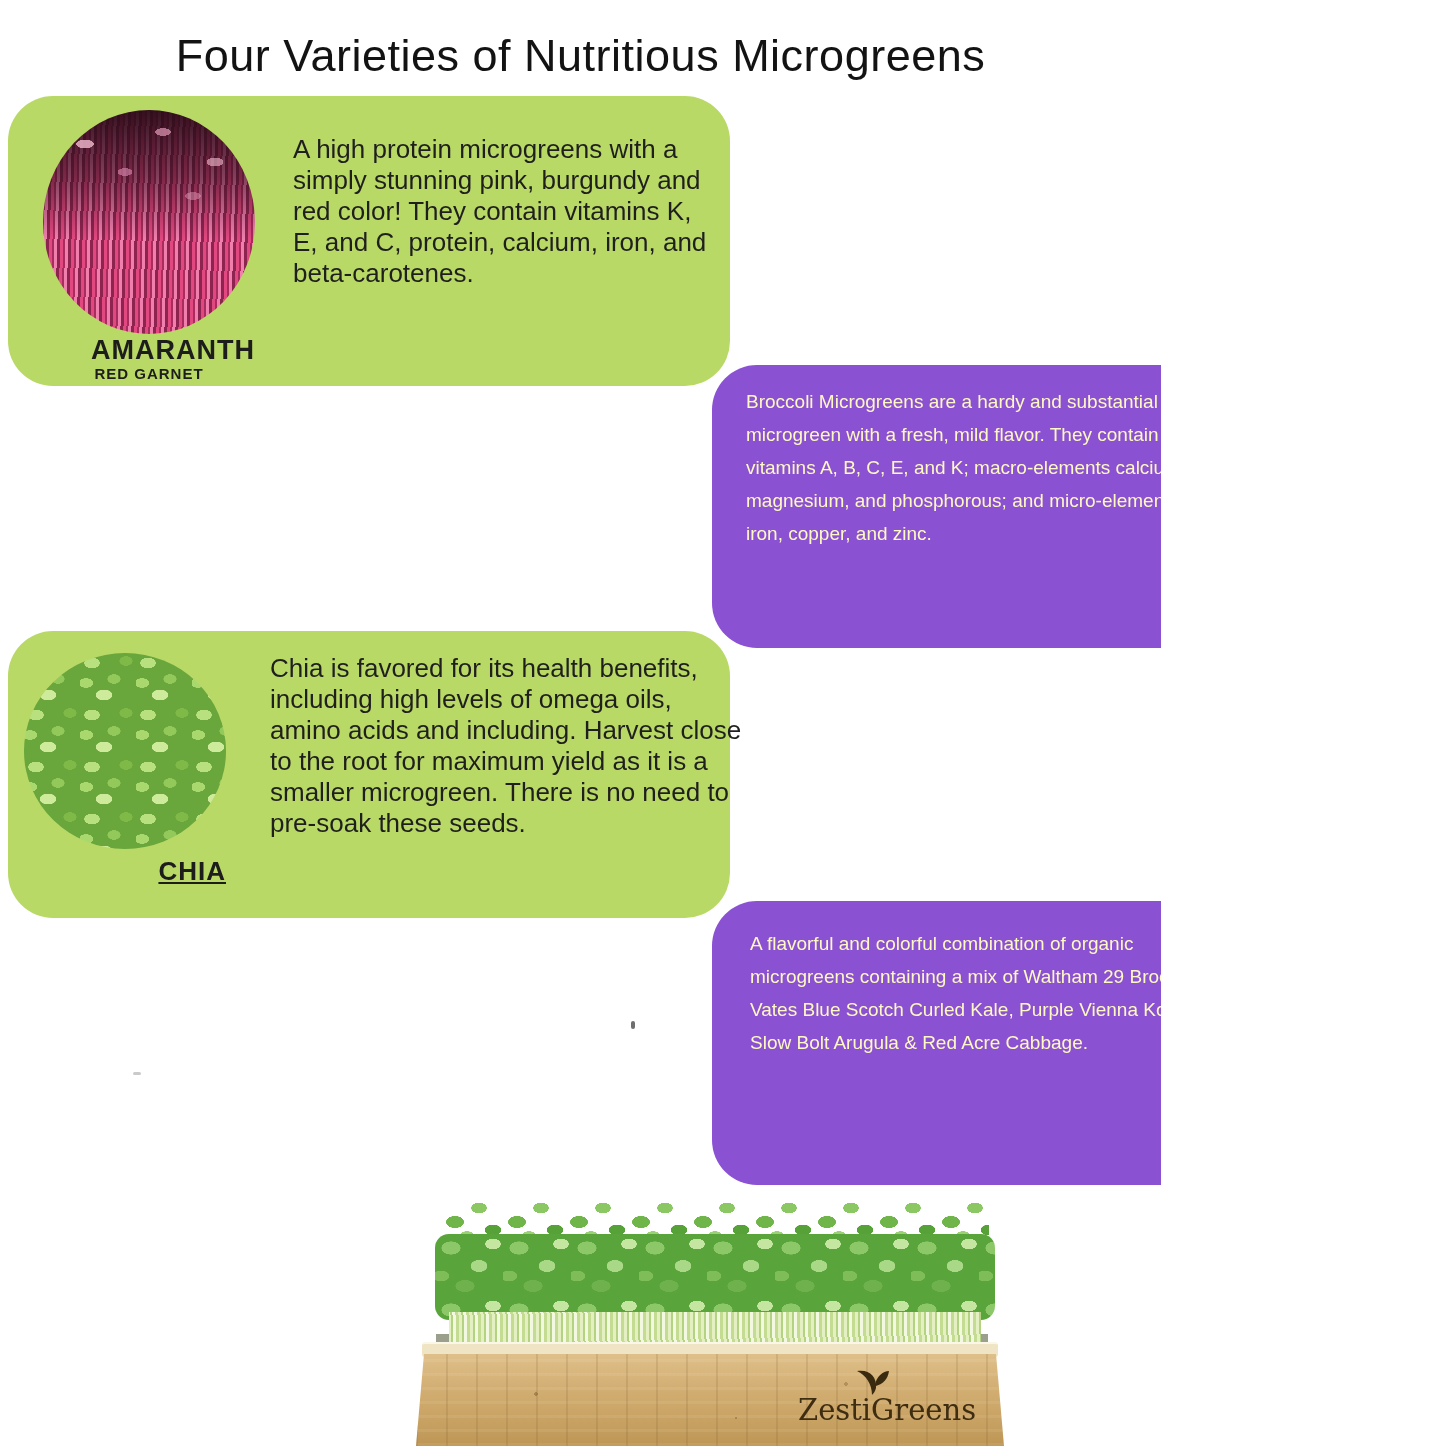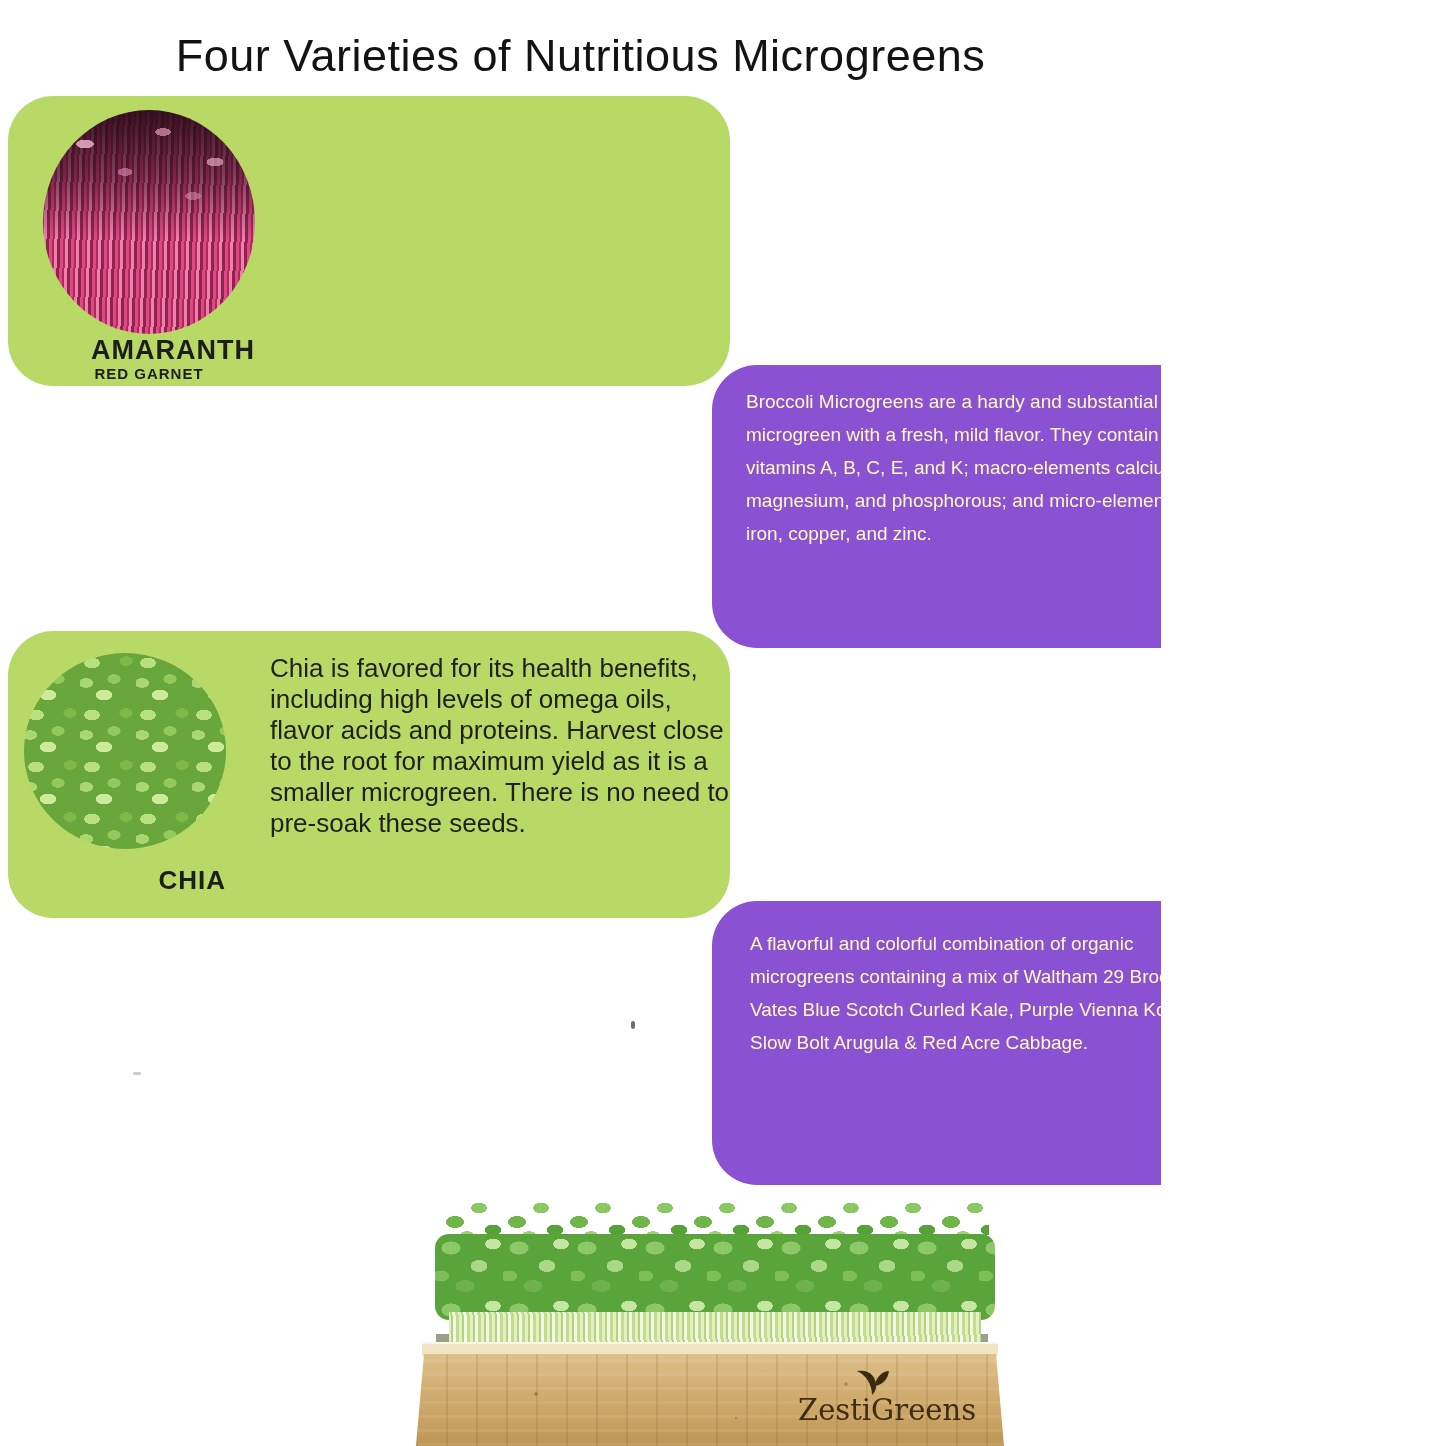--- a/index.html
+++ b/index.html
@@ -65,21 +65,21 @@
       radial-gradient(ellipse 15px 10px at 6px 40px, #5a9643 58%, transparent 61%);
     background-size:70px 64px;
   }
 
   .variety-label{position:absolute;text-align:right;font-weight:bold;line-height:1.05;}
   .sub-label{position:absolute;text-align:center;font-weight:bold;line-height:1;}
   #card-amaranth .variety-label{left:35px;width:212px;top:240px;font-size:27px;color:#1d1d1b;letter-spacing:1px;}
   #card-amaranth .sub-label{left:35px;width:212px;top:270px;font-size:15px;color:#1d1d1b;letter-spacing:1px;}
   #card-broccoli .variety-label{left:502px;width:212px;top:231px;font-size:27px;color:#221d50;letter-spacing:3px;font-weight:700;}
   #card-broccoli .sub-label{left:502px;width:212px;top:261px;font-size:16px;color:#221d50;letter-spacing:1px;text-decoration:underline;}
-  #card-chia .variety-label{left:16px;width:202px;top:236px;font-size:26px;color:#1d1d1b;letter-spacing:1px;}
+  #card-chia .variety-label{left:16px;width:202px;top:227px;font-size:26px;color:#1d1d1b;letter-spacing:1px;text-decoration:underline;}
   #card-mixed .variety-label{left:495px;width:211px;top:232px;font-size:26px;color:#262057;letter-spacing:2px;font-weight:700;margin-top:28px;}
 
   .desc{position:absolute;white-space:normal;}
   .card.green .desc{font-size:26px;line-height:31px;color:#1f1f1d;}
   .card.purple .desc{font-size:19px;line-height:33px;color:#fef9c3;}
   #card-amaranth .desc{left:285px;top:38px;width:424px;}
   #card-broccoli .desc{left:34px;top:20px;width:462px;}
   #card-chia .desc{left:262px;top:22px;width:472px;}
   #card-mixed .desc{left:38px;top:26px;width:480px;}
 
@@ -130,33 +130,34 @@
 <body>
 
 <div id="page">
 
   <h1 id="page-title">Four Varieties of Nutritious Microgreens</h1>
 
   <div class="card green" id="card-amaranth">
     <div class="photo" id="photo-amaranth"></div>
     <div class="variety-label">AMARANTH</div>
     <div class="sub-label">RED GARNET</div>
+    <div class="desc">A high protein microgreens with a simply stunning pink, burgundy and red color! They contain vitamins K, E, and C, protein, calcium, iron, and beta-carotenes.</div>
   </div>
 
   <div class="card purple" id="card-broccoli">
     <div class="photo" id="photo-broccoli"></div>
     <div class="variety-label">BROCCOLI</div>
     <div class="sub-label">WALTHAM 29</div>
     <div class="desc">Broccoli Microgreens are a hardy and substantial microgreen with a fresh, mild flavor. They contain vitamins A, B, C, E, and K; macro-elements calcium, magnesium, and phosphorous; and micro-elements iron, copper, and zinc.</div>
   </div>
 
   <div class="card green" id="card-chia">
     <div class="photo" id="photo-chia"></div>
     <div class="variety-label">CHIA</div>
-    <div class="desc">Chia is favored for its health benefits, including high levels of omega oils, flavor acids and proteins. Harvest close to the root for maximum yield as it is a smaller microgreen. There is no need to pre-soak these seeds.</div>
+    <div class="desc">Chia is favored for its health benefits, including high levels of omega oils, amino acids and including. Harvest close to the root for maximum yield as it is a smaller microgreen. There is no need to pre-soak these seeds.</div>
   </div>
 
   <div class="card purple" id="card-mixed">
     <div class="photo" id="photo-mixed"></div>
     <div class="variety-label">MIXED SALAD</div>
     <div class="desc">A flavorful and colorful combination of organic microgreens containing a mix of Waltham 29 Broccoli, Vates Blue Scotch Curled Kale, Purple Vienna Kohlrabi, Slow Bolt Arugula &amp; Red Acre Cabbage.</div>
   </div>
 
   <div id="tray">
     <div id="tray-interior"></div>

